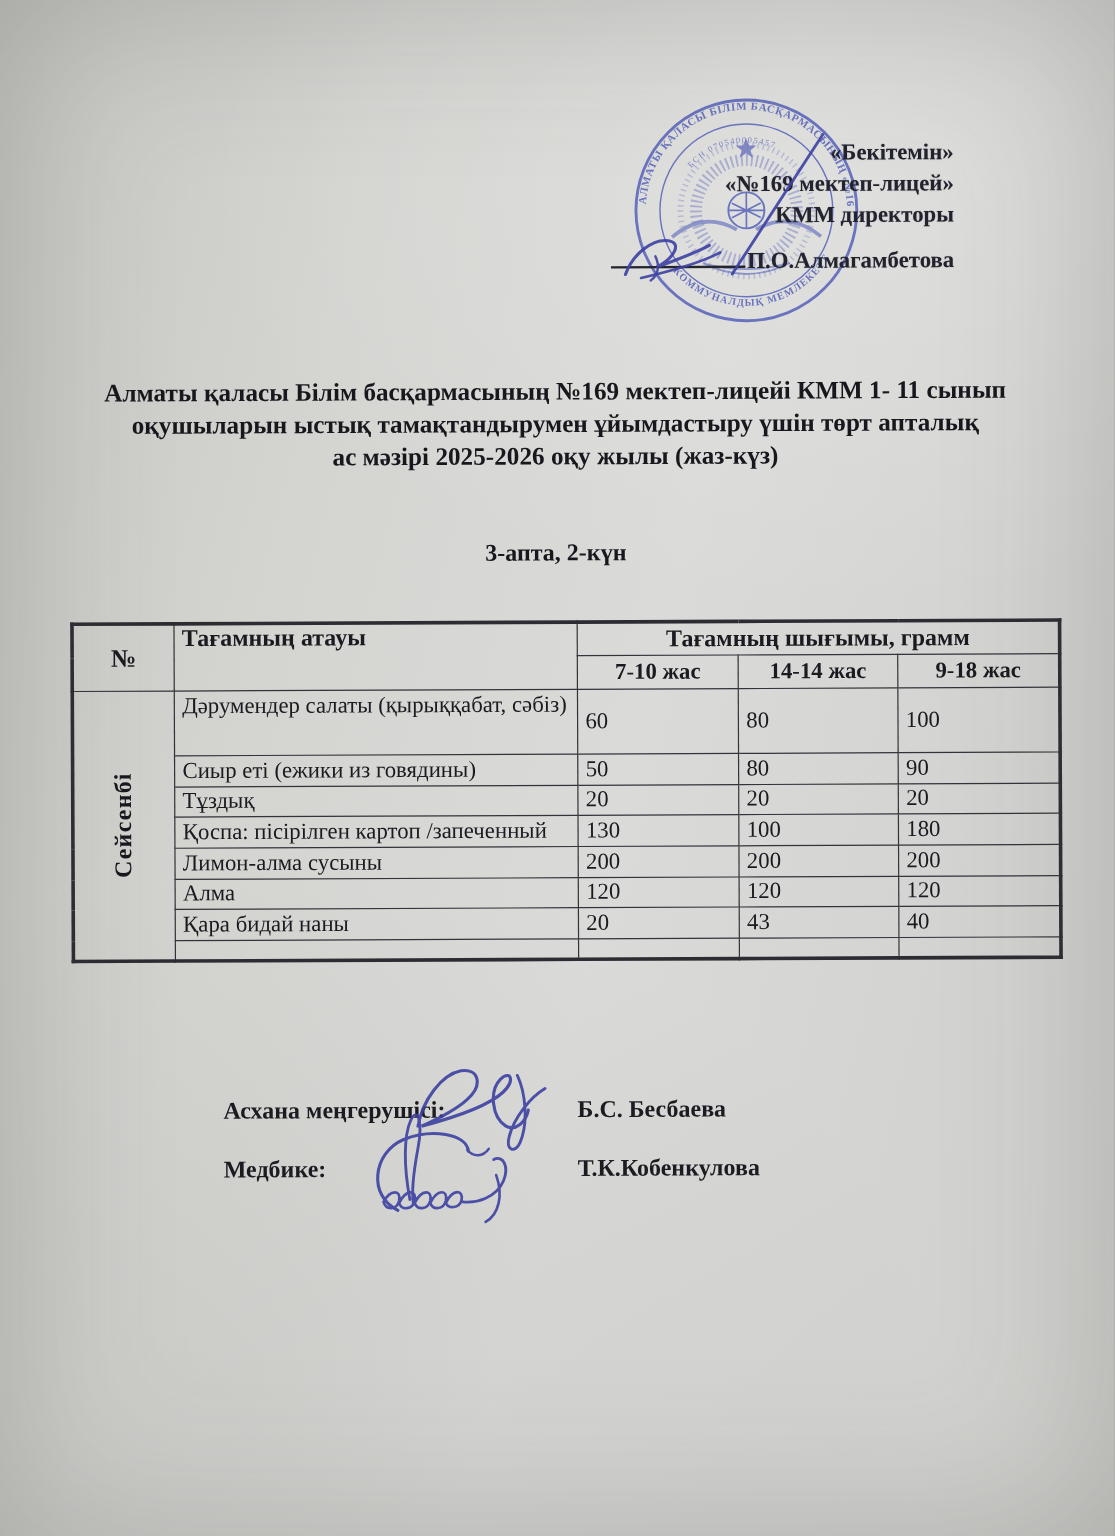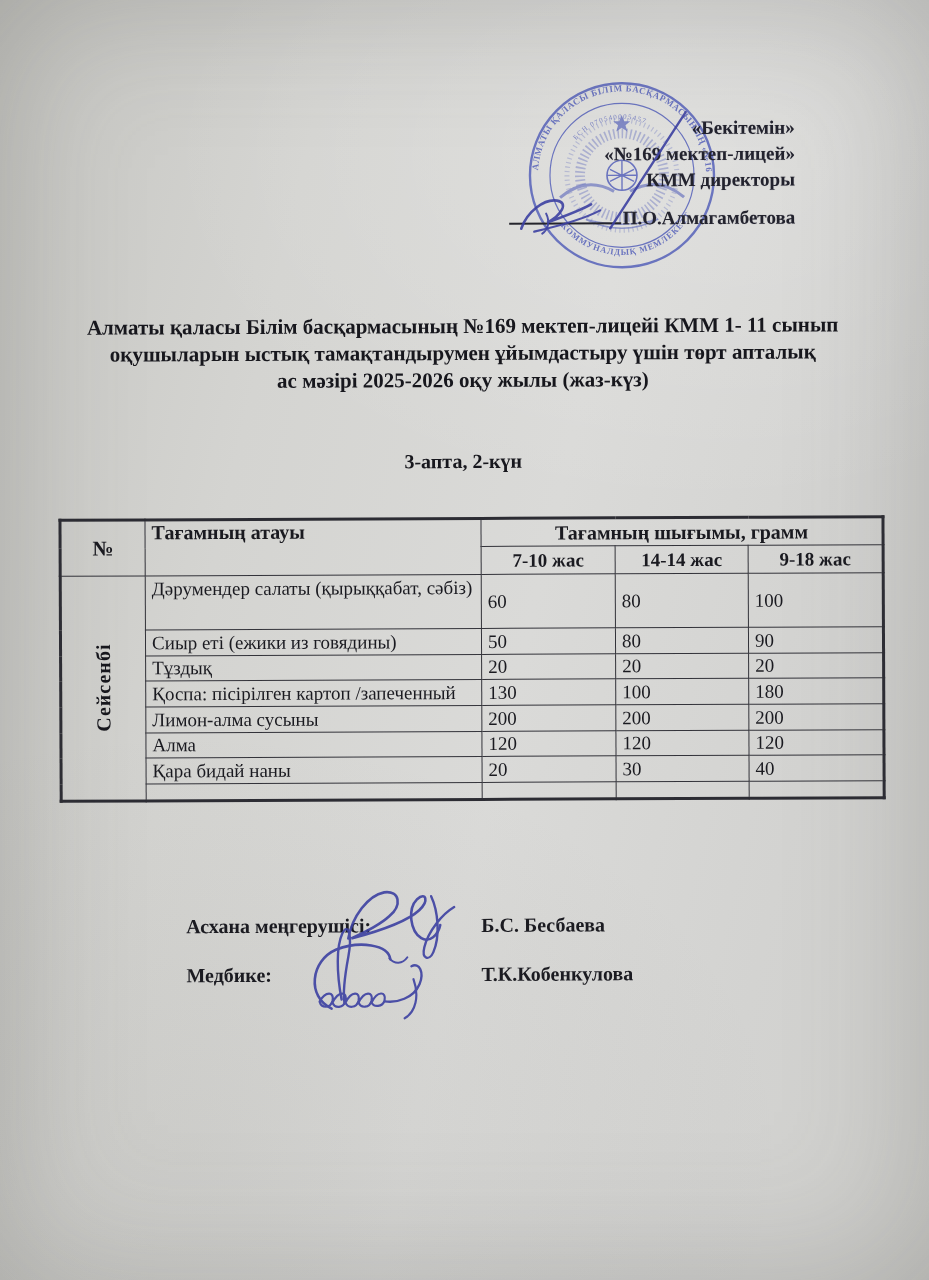--- a/index.html
+++ b/index.html
@@ -177,21 +177,21 @@
       </tr>
       <tr class="r5">
         <td class="dish">Алма</td>
         <td class="val">120</td>
         <td class="val">120</td>
         <td class="val">120</td>
       </tr>
       <tr class="r6">
         <td class="dish">Қара бидай наны</td>
         <td class="val">20</td>
-        <td class="val">30</td>
+        <td class="val">43</td>
         <td class="val">40</td>
       </tr>
       <tr class="r7">
         <td class="dish"></td>
         <td class="val"></td>
         <td class="val"></td>
         <td class="val"></td>
       </tr>
     </tbody>
       </table>

